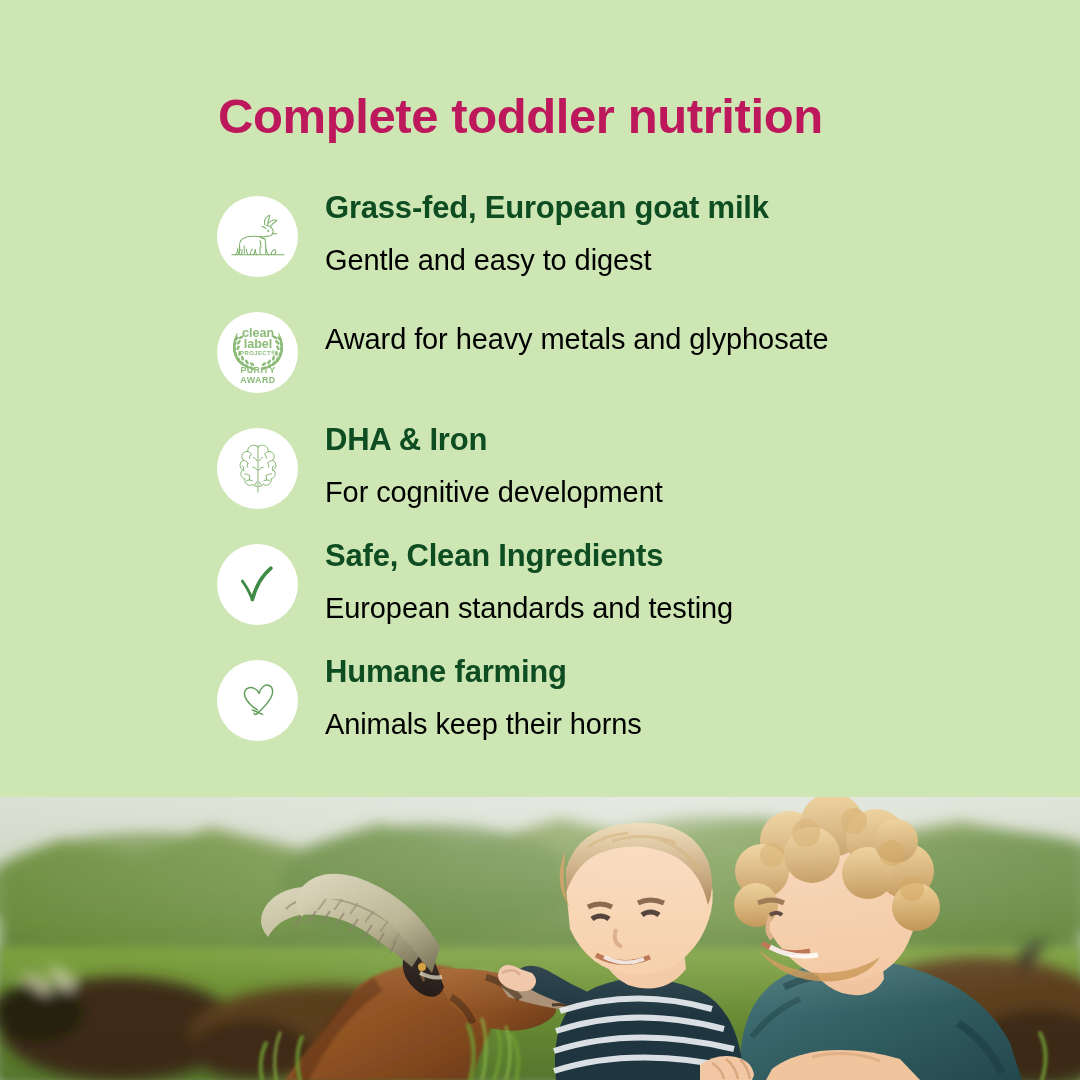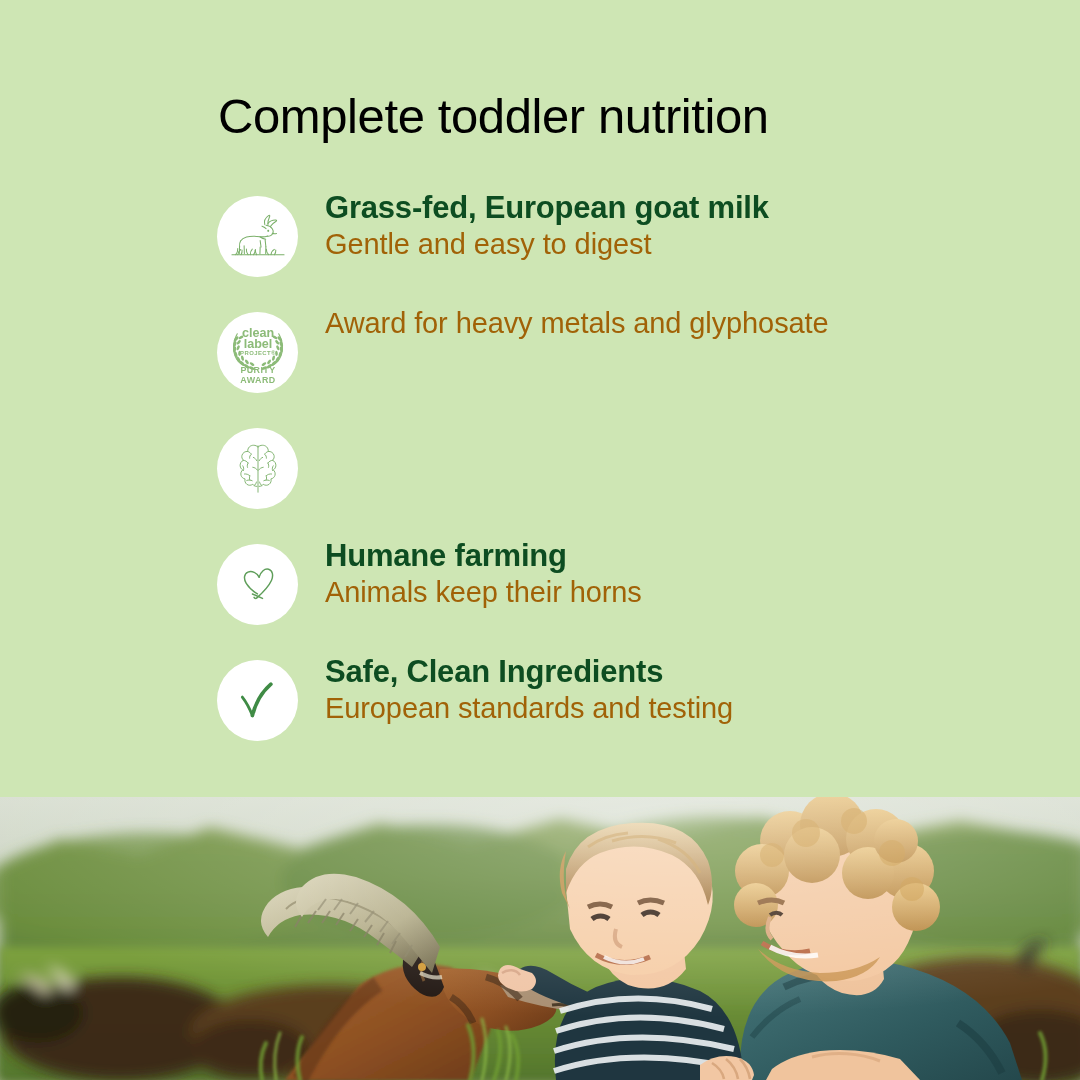--- a/index.html
+++ b/index.html
@@ -27,22 +27,22 @@
     height: 797px;
     background: #cee6b4;
     box-sizing: border-box;
   }
 
   .title {
     position: absolute;
     left: 218px;
     top: 88px;
     font-size: 49px;
-    font-weight: normal;
-    color: #000000;
+    font-weight: bold;
+    color: #be185d;
     letter-spacing: -0.4px;
     white-space: nowrap;
   }
 
   
   .list {
     position: absolute;
     left: 0;
     top: 196px;
     width: 976px;
@@ -76,23 +76,23 @@
     font-size: 31px;
     font-weight: bold;
     color: #0d4d21;
     line-height: 1.18;
     letter-spacing: -0.2px;
     white-space: nowrap;
   }
   .r-sub {
     font-size: 29px;
     font-weight: normal;
-    color: #a16207;
+    color: #000000;
     line-height: 1.2;
-    margin-top: 0;
+    margin-top: 16px;
     letter-spacing: -0.1px;
     white-space: nowrap;
   }
 
   
   .photo {
     position: absolute;
     left: 0;
     top: 797px;
     width: 1080px;
@@ -231,46 +231,50 @@
             <path d="M67.1 39.7c1.4 2.2 1.8 5 1 7.5"></path>
             <path d="M76.2 44.5c-1.6 2.4-2 5.5-1.1 8.2"></path>
             <path d="M73.4 58.6c-3.4-.5-6.9.7-9.3 3.2"></path>
             <path d="M64.1 61.8c1 2.4 1 5.1 0 7.5"></path>
             <path d="M69.4 69.8c-3-1.3-6.5-1.2-9.4.4"></path>
             <path d="M58 30c-2.6 1-4.7 3-5.8 5.6"></path>
             <path d="M59 47c-3.2.4-6.2 2.2-8 4.9"></path>
             <path d="M56.5 78.5c-2-1.4-3.4-3.6-3.8-6"></path>
           </svg>
         </div>
+        <div class="texts">
+          <div class="r-title">DHA &amp; Iron</div>
+          <div class="r-sub">For cognitive development</div>
+        </div>
+      </div>
+
+      <div class="row">
+        <div class="badge">
+          <svg width="56" height="56" viewBox="0 0 100 100" fill="none" stroke="#3f8b45" stroke-linecap="round" stroke-linejoin="round">
+            <path d="M22 43c7 9 13 20 18 33" stroke-width="5"></path>
+            <path d="M40 76c6-24 18-43 33-56" stroke-width="6.5"></path>
+          </svg>
+        </div>
+        <div class="texts">
+          <div class="r-title">Safe, Clean Ingredients</div>
+          <div class="r-sub">European standards and testing</div>
+        </div>
       </div>
 
       <div class="row">
         <div class="badge">
           <svg width="56" height="56" viewBox="0 0 100 100" fill="none" stroke="#5f9e5a" stroke-width="2.6" stroke-linecap="round" stroke-linejoin="round">
             <path d="M52 36c3-10 10-16 17-14 7 2 9 11 5 20-5 11-16 22-26 31-2 1.8-4 1-5-1"></path>
             <path d="M52 36c-4-8-13-12-20-9-7 3-8 12-3 20 4.6 7.4 12 14 20 19"></path>
             <path d="M40 66l18 8"></path>
           </svg>
         </div>
         <div class="texts">
           <div class="r-title">Humane farming</div>
           <div class="r-sub">Animals keep their horns</div>
-        </div>
-      </div>
-
-      <div class="row">
-        <div class="badge">
-          <svg width="56" height="56" viewBox="0 0 100 100" fill="none" stroke="#3f8b45" stroke-linecap="round" stroke-linejoin="round">
-            <path d="M22 43c7 9 13 20 18 33" stroke-width="5"></path>
-            <path d="M40 76c6-24 18-43 33-56" stroke-width="6.5"></path>
-          </svg>
-        </div>
-        <div class="texts">
-          <div class="r-title">Safe, Clean Ingredients</div>
-          <div class="r-sub">European standards and testing</div>
         </div>
       </div>
 
     </div>
   </div>
 
   <div class="photo">
     <svg width="1080" height="283" viewBox="0 0 1080 283">
       <defs>
         <linearGradient id="sky" x1="0" y1="0" x2="0" y2="1">

